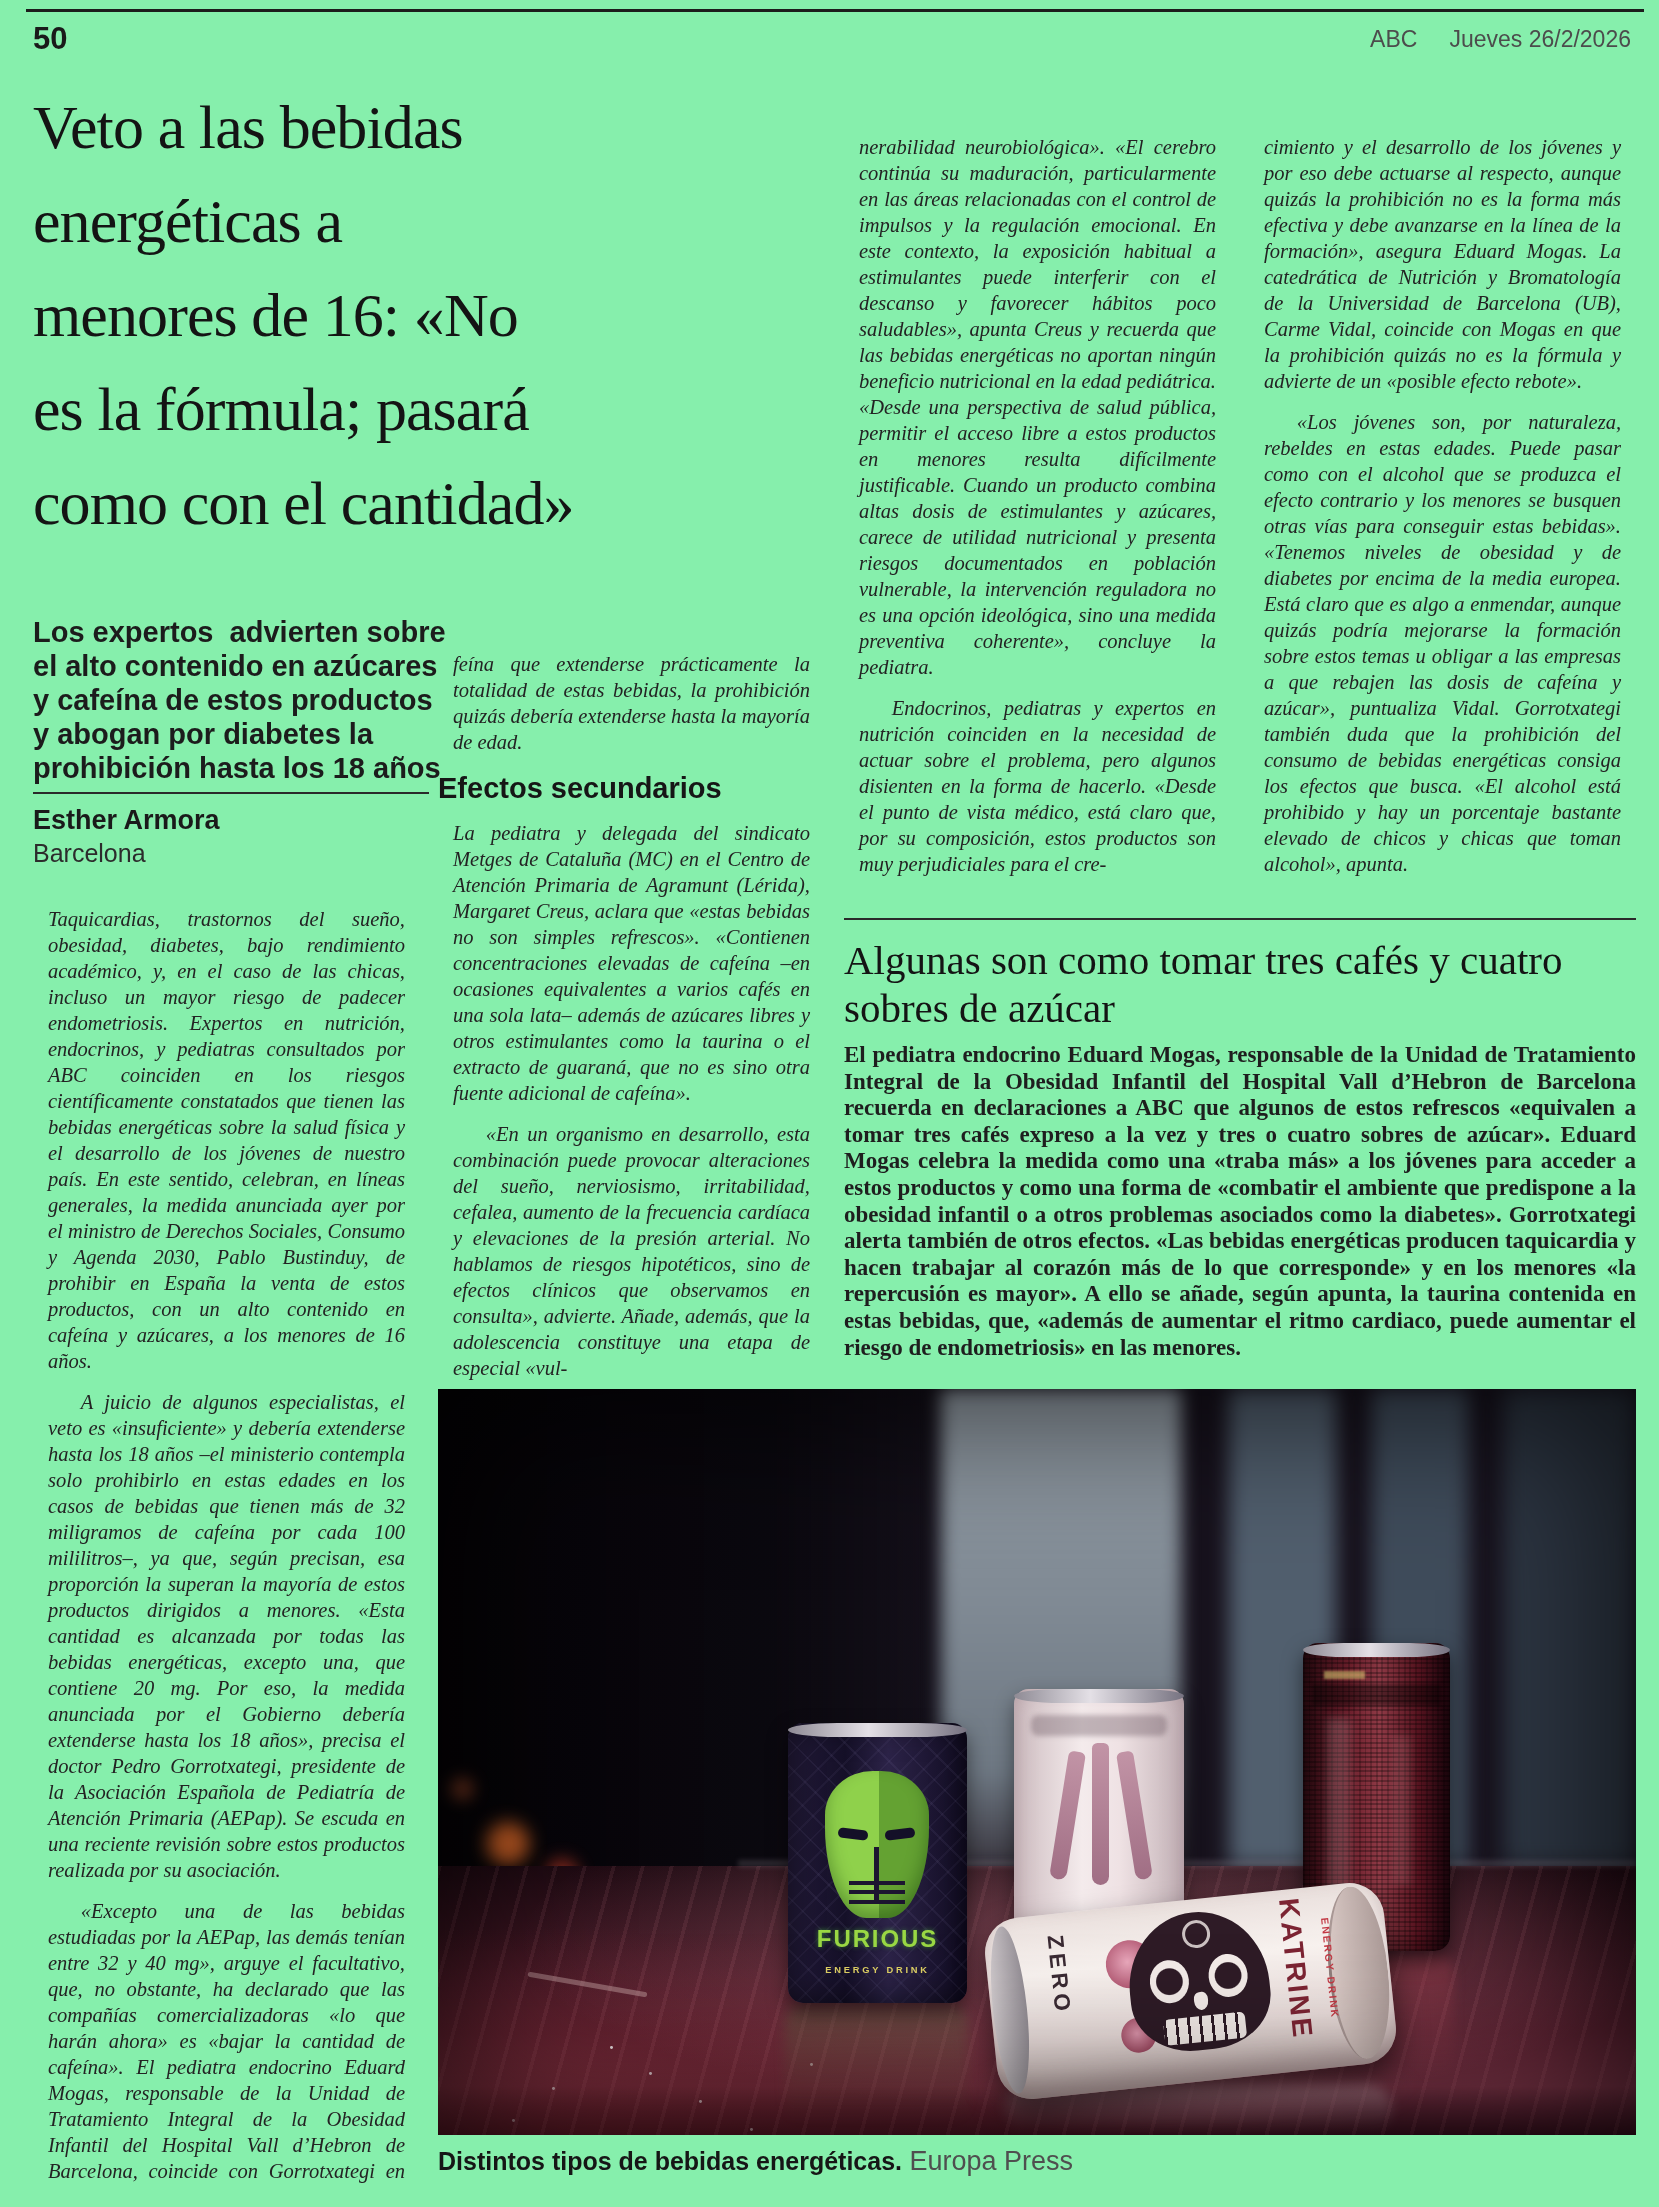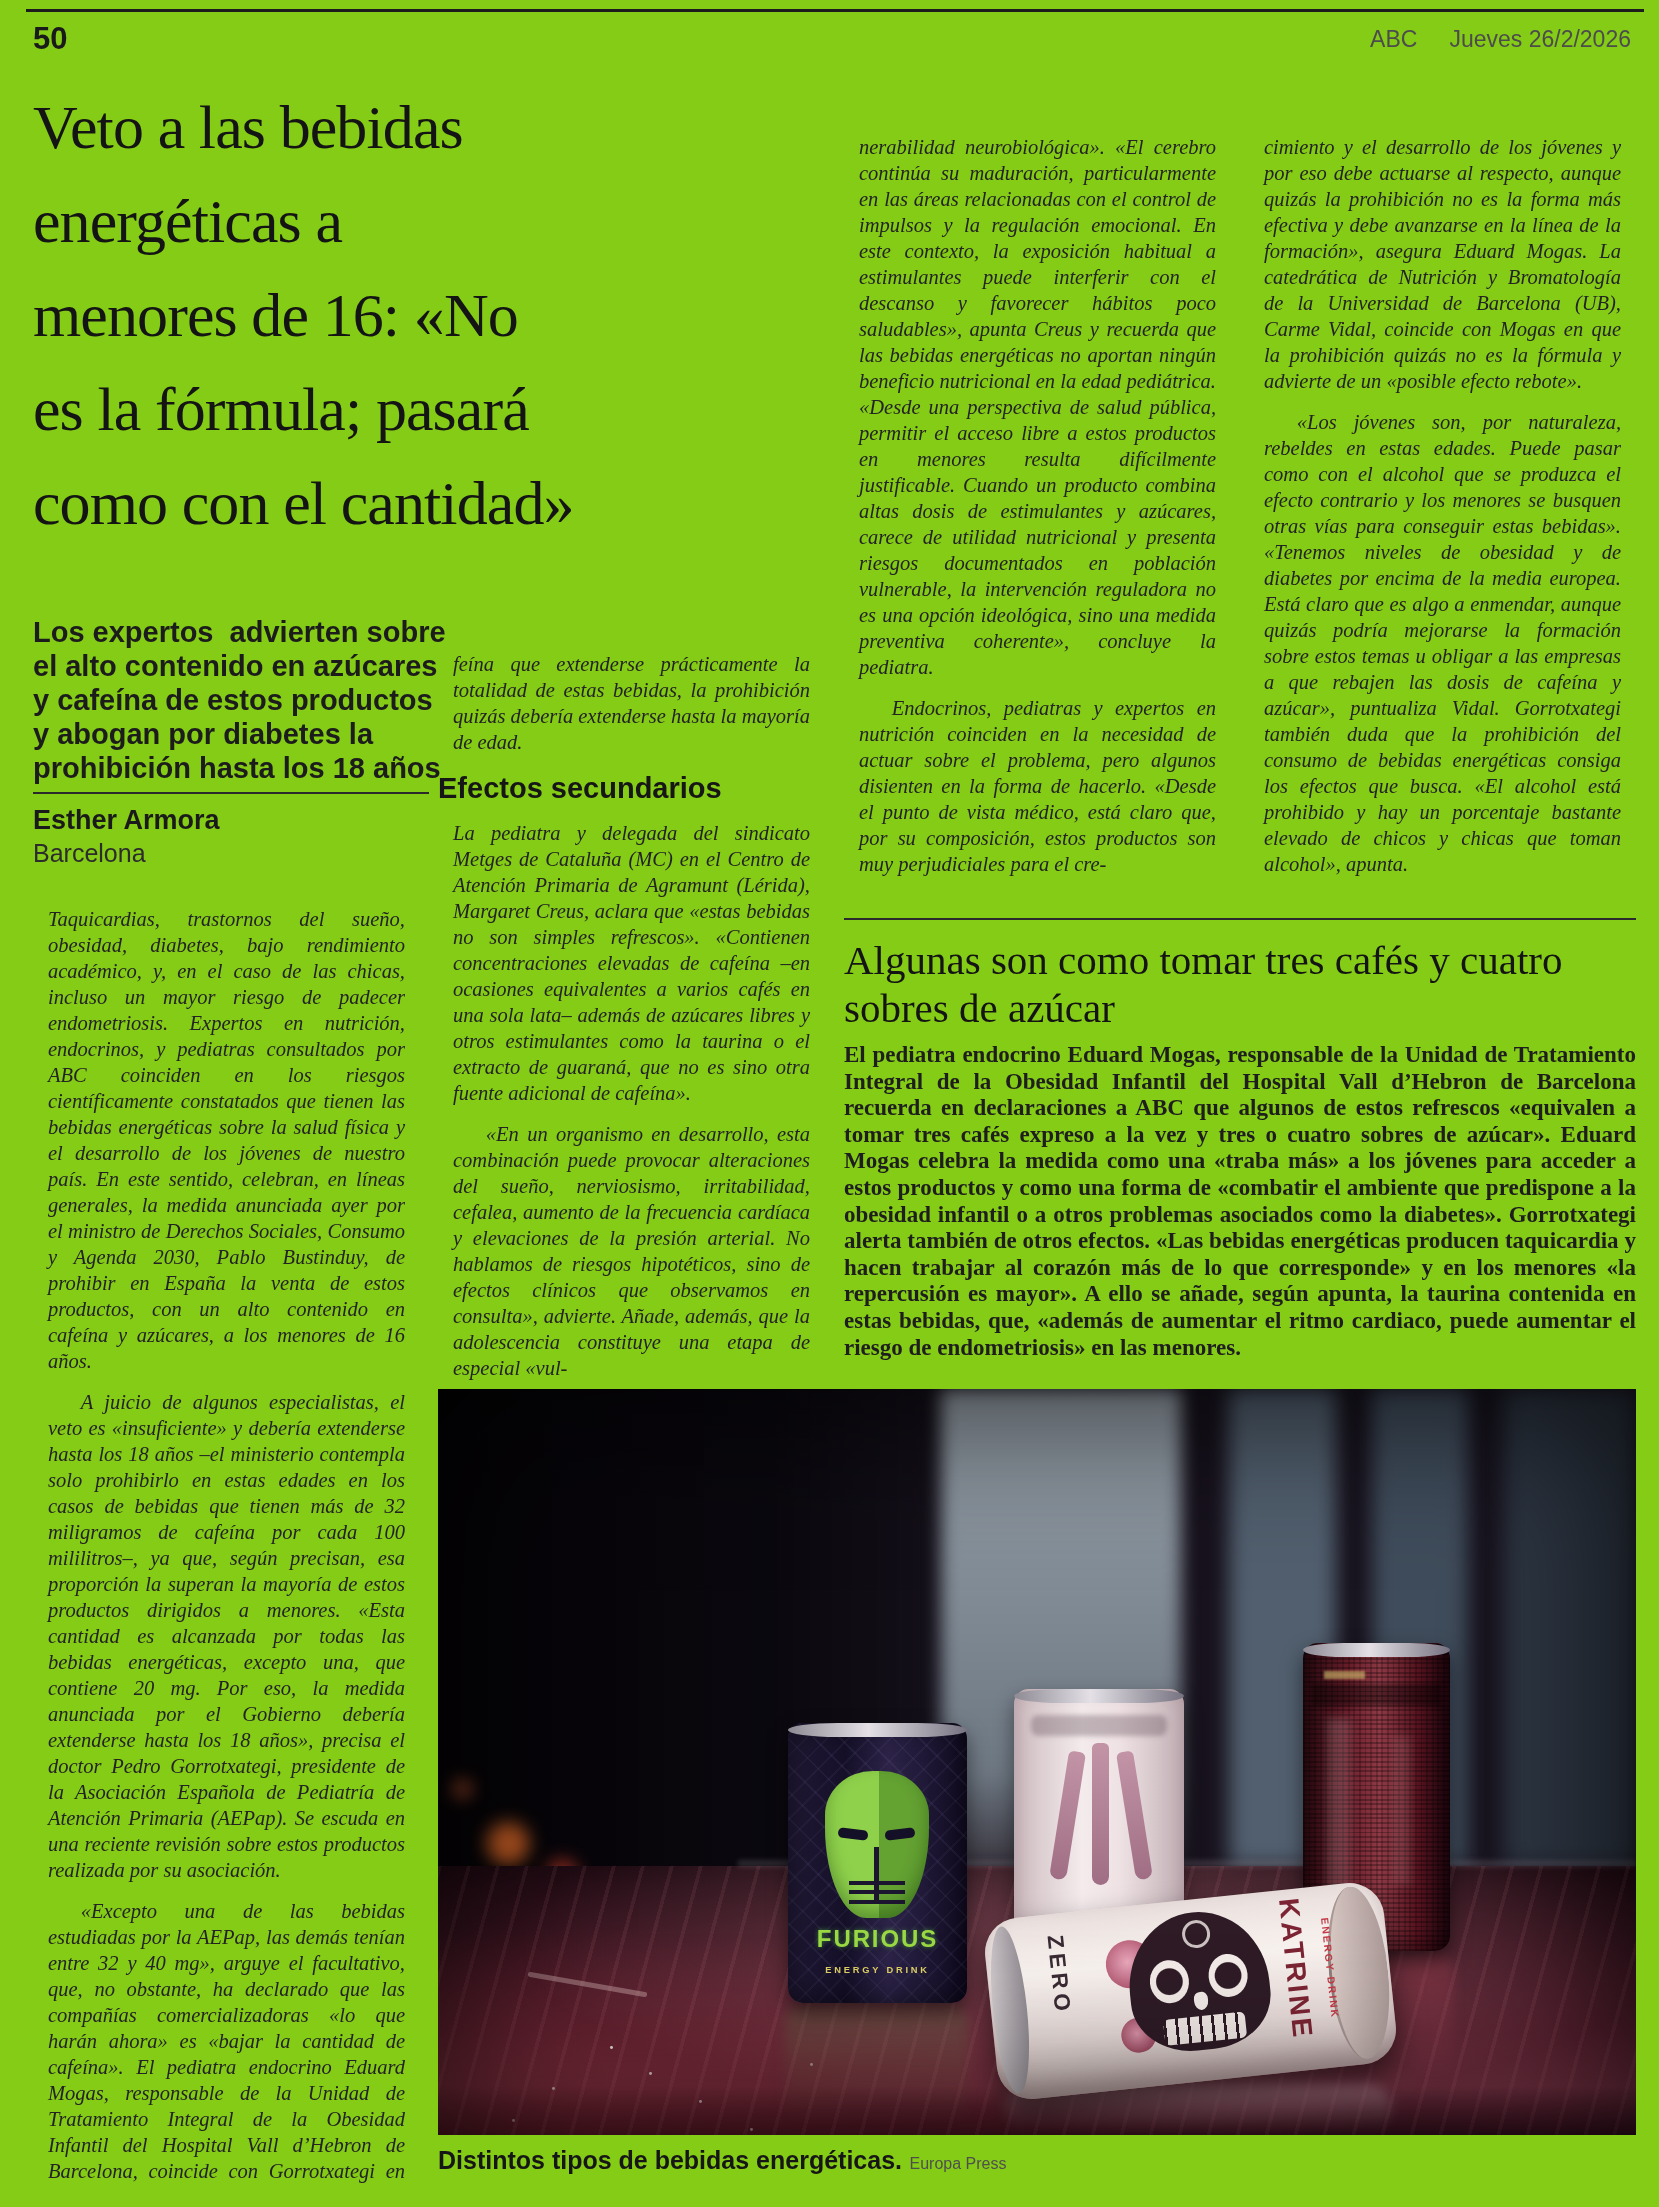--- a/index.html
+++ b/index.html
@@ -1,16 +1,16 @@
 <!DOCTYPE html>
 <html style="font-size:15px"><head>
 <meta charset="utf-8">
 <style>
   html,body{margin:0;padding:0;background:#fafaf8;}
-  .page{position:relative;width:1659px;height:2208px;background:#84cc16;overflow:hidden;
+  .page{position:relative;width:1659px;height:2208px;background:#86efac;overflow:hidden;
         font-family:"Liberation Serif","DejaVu Serif",serif;color:#222;}
   .abs{position:absolute;}
 
   
   .top-rule{left:26px;right:15px;top:9.3px;height:2.8px;background:#1c1c1c;}
   .page-num{left:33px;top:20.5px;font:700 31px "Liberation Sans","DejaVu Sans",sans-serif;color:#1a1a1a;}
   .masthead{left:0;right:0;top:18.6px;text-align:center;font:700 40px "Liberation Serif",serif;
             letter-spacing:1.9px;color:#8b2125;}
   .edition{right:28px;top:26px;font:23px "Liberation Sans",sans-serif;color:#4c4c4c;}
   .edition .brand{margin-right:32px;}
@@ -143,21 +143,21 @@
   .refl-r{left:862px;top:565px;width:153px;height:131px;border-radius:17px;
      background:linear-gradient(180deg,rgba(170,65,80,.38),rgba(60,15,25,0));}
   .refl-s{left:567px;top:695px;width:387px;height:50px;border-radius:28px;
      background:linear-gradient(180deg,rgba(246,230,236,.32),rgba(120,60,80,0));}
   .glow-s{left:522px;top:653px;width:466px;height:93px;border-radius:50%;
      background:radial-gradient(ellipse,rgba(255,170,190,.25),transparent 70%);filter:blur(9.3px);}
 
   
   .caption{left:438px;top:2146px;width:1198px;font-family:"Liberation Sans","DejaVu Sans",sans-serif;}
   .caption .cap-b{font-weight:700;font-size:25px;color:#161616;}
-  .caption .cap-c{font-size:16px;color:#4f4f4f;margin-left:7.5px;}
+  .caption .cap-c{font-size:27px;color:#4f4f4f;margin-left:7.5px;}
 </style>
 </head>
 <body>
 
 <div class="page">
 
   <div class="abs top-rule"></div>
   <div class="abs page-num">50</div>
   <div class="abs edition">
     <span class="brand">ABC</span><span>Jueves 26/2/2026</span>

